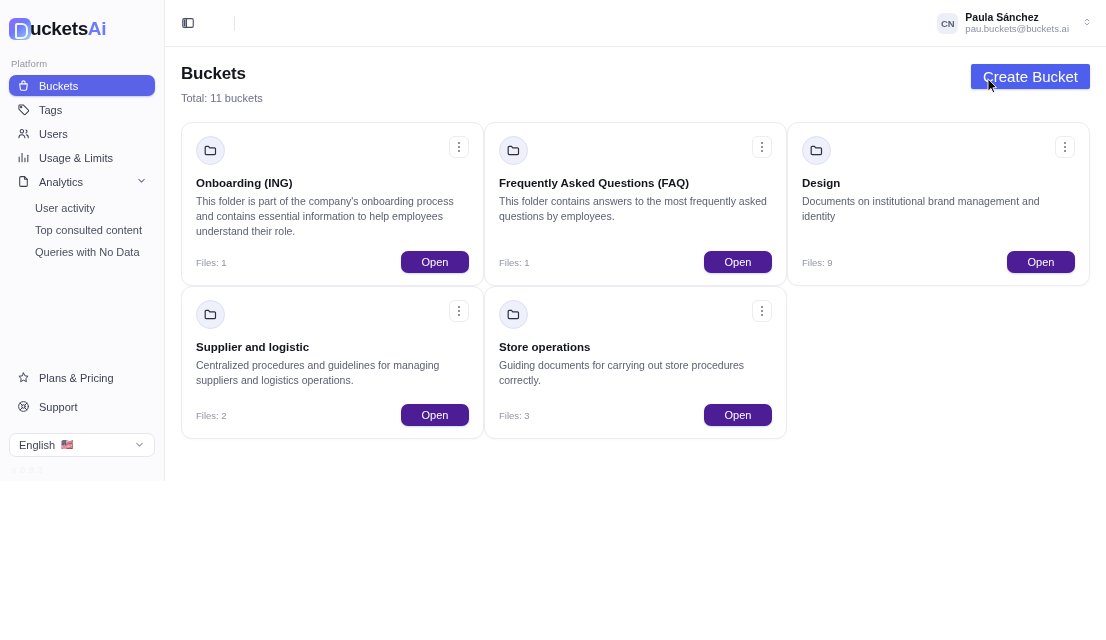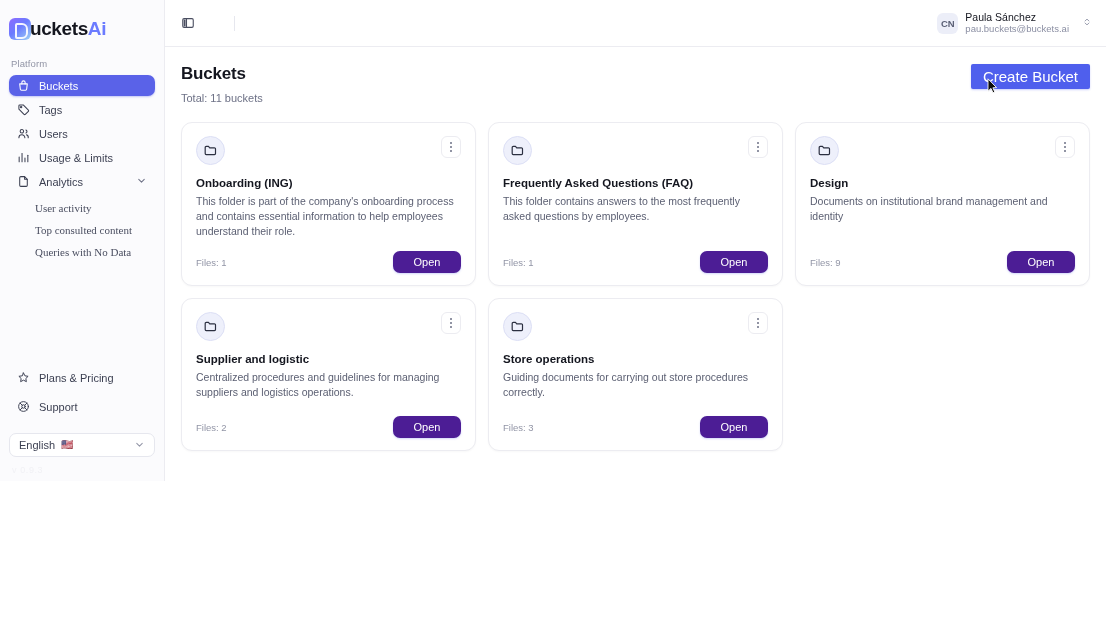--- a/index.html
+++ b/index.html
@@ -56,21 +56,21 @@
   }
   .nav-item .ico { width: 13px; height: 13px; flex: 0 0 13px;
     display: flex; align-items: center; justify-content: center; }
   .nav-item .ico svg { display: block; }
   .nav-item.active {
     background: #5a62e8; color: #ffffff;
     box-shadow: 0 1px 2px rgba(90,98,232,.35);
   }
   .nav-item.active .ico svg { stroke: #ffffff; }
   .nav-item .chev { margin-left: auto; }
-  .subnav { padding: 2px 0 0 0; font-family: Liberation Serif, serif; }
+  .subnav { padding: 2px 0 0 0; }
   .subnav-item {
     font-size: 11px; color: #4a4e60; padding: 4px 0 4px 26px;
     cursor: pointer; line-height: 14px;
   }
   .sidebar-spacer { flex: 1 1 auto; }
   .bottom-nav { padding: 0 9px 0 9px; }
   .lang-select {
     margin: 13px 9px 0 9px; height: 24px;
     border: 1px solid #e6e7ee; border-radius: 7px; background: #fff;
     display: flex; align-items: center; padding: 0 9px;
@@ -94,39 +94,39 @@
   .panel-toggle { width: 20px; height: 20px; display: flex;
     align-items: center; justify-content: center; cursor: pointer; }
   .topbar-divider { width: 1px; height: 15px; background: #e6e7ee; margin-left: 12px; }
   .topbar-right { margin-left: auto; display: flex; align-items: center; gap: 7px;
     cursor: pointer; }
   .avatar {
     width: 21px; height: 21px; border-radius: 6px; background: #eceef8;
     color: #5a5f75; font-size: 9.5px; font-weight: 600;
     display: flex; align-items: center; justify-content: center;
   }
-  .user-name { font-size: 10.5px; font-weight: 400; color: #14161f; line-height: 12px; }
+  .user-name { font-size: 10.5px; font-weight: 700; color: #14161f; line-height: 12px; }
   .user-mail { font-size: 9.5px; color: #8b8fa3; line-height: 12px; }
   .updown { color: #8b8fa3; font-size: 10px; margin-left: 6px; line-height: 1; }
 
   .content { flex: 1 1 auto; padding: 17px 16px 0 16px; position: relative;
              background: #fff; overflow: hidden; }
   .page-head { display: flex; align-items: flex-start; }
   .page-title { font-size: 17px; font-weight: 700; color: #14161f; letter-spacing: -.2px; }
   .page-sub { font-size: 11px; color: #6d7186; margin-top: 8px; }
   .create-btn {
     margin-left: auto; background: #4f5fed; color: #fff;
     font-size: 15px; border: none; border-radius: 2px;
     padding: 0 12px; height: 25px; cursor: pointer;
     box-shadow: 0 1px 2px rgba(79,95,237,.3);
   }
 
   .grid {
     display: grid; grid-template-columns: repeat(3, 1fr);
-    gap: 12px; margin-top: 18px;
+    margin-top: 18px;
   }
   .card {
     background: #ffffff; border: 1px solid #ececf1; border-radius: 11px;
     padding: 13px 14px 12px 14px; min-height: 153px;
     display: flex; flex-direction: column;
     box-shadow: 0 1px 2px rgba(20,22,31,.03);
   }
   .card-top { display: flex; align-items: flex-start; }
   .folder-circle {
     width: 29px; height: 29px; border-radius: 50%;

